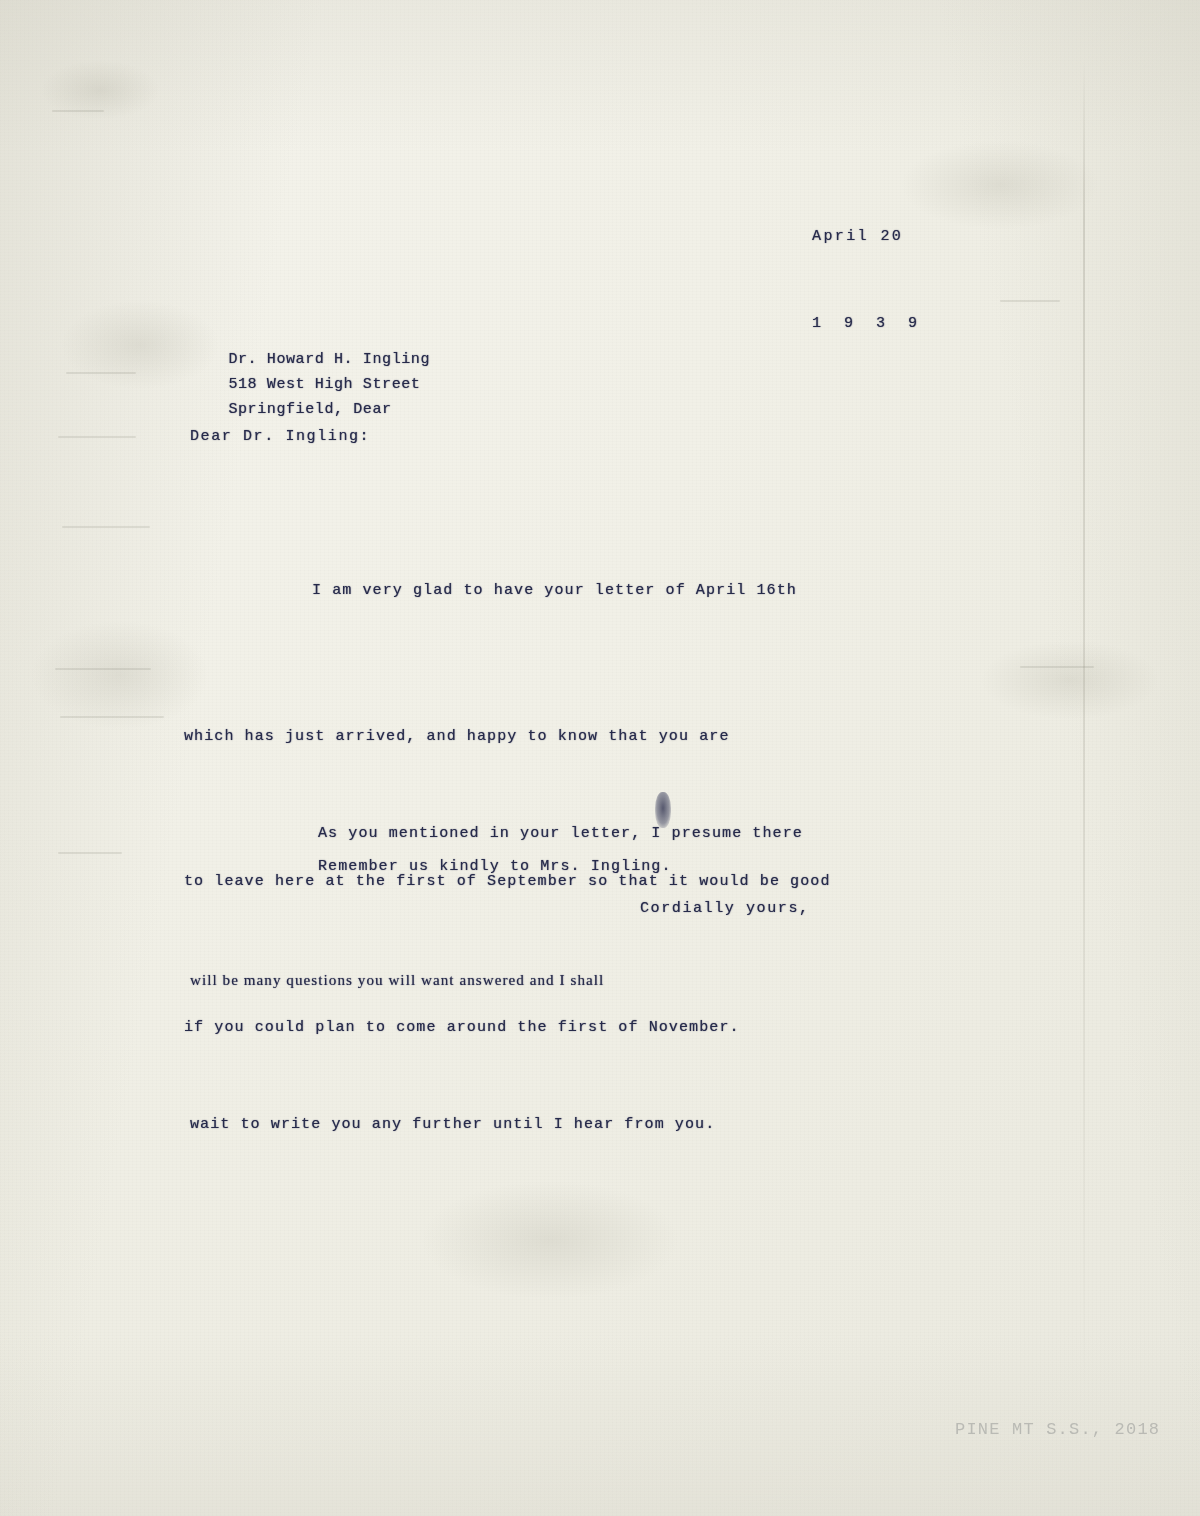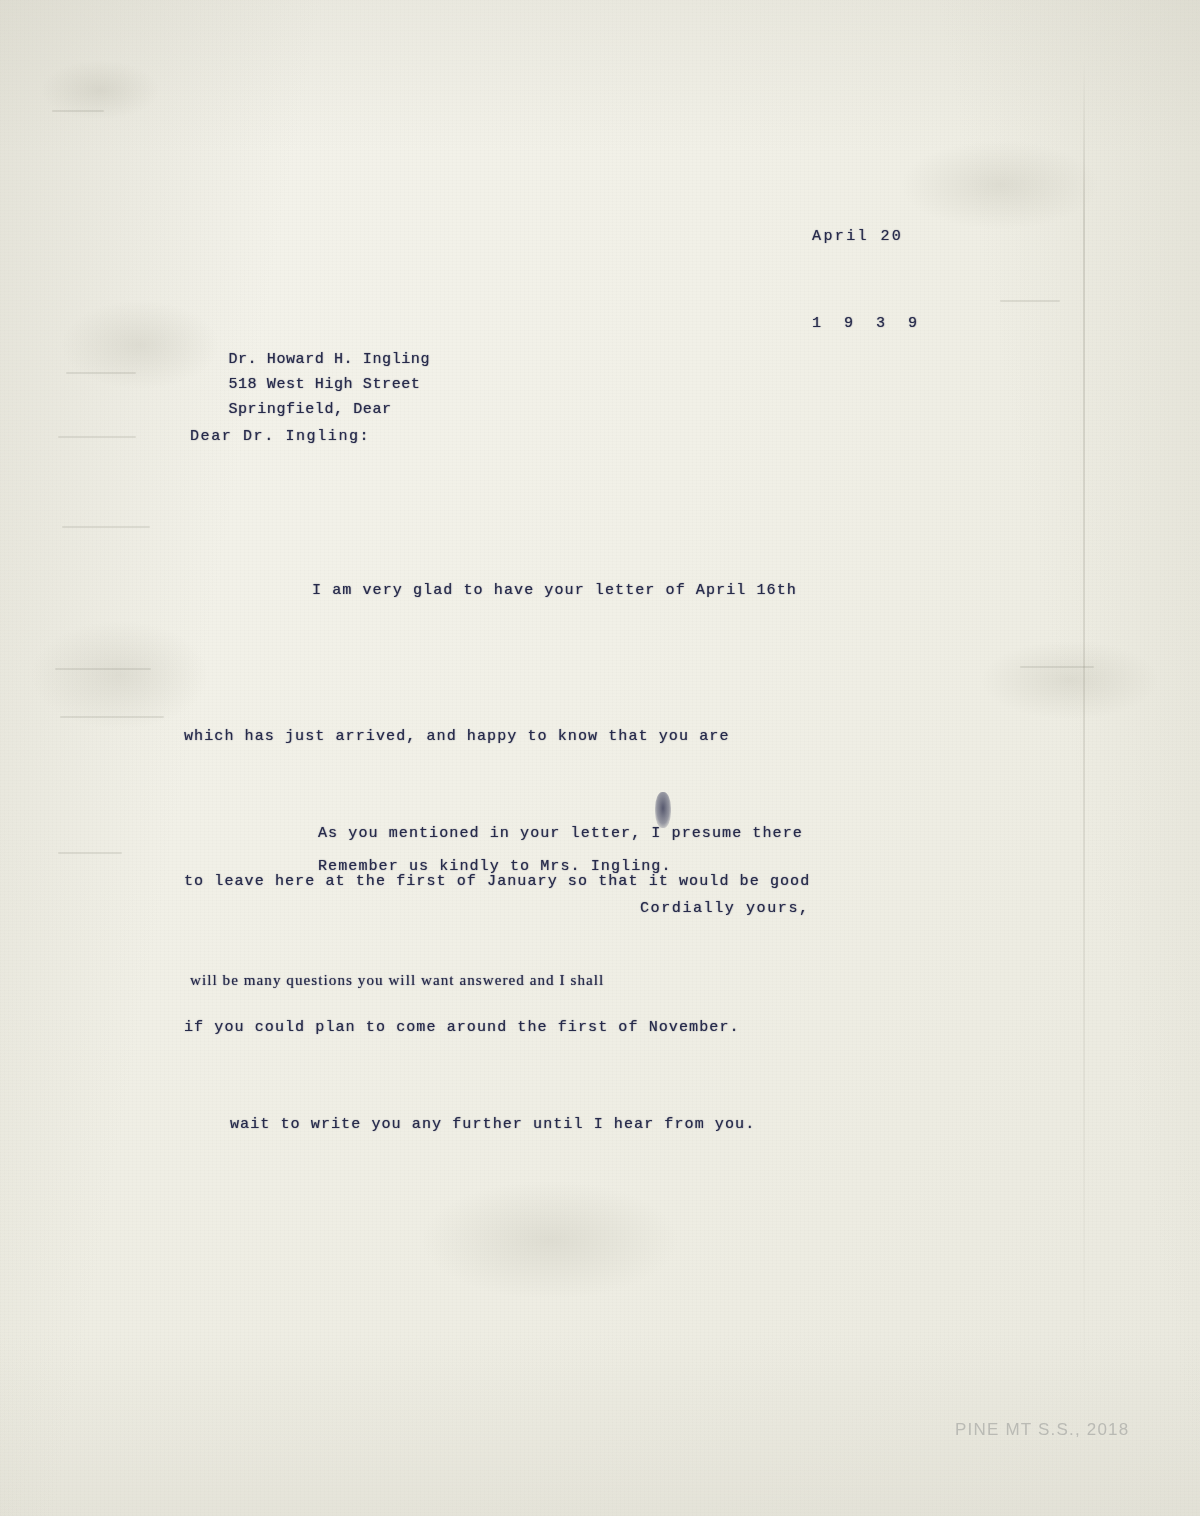--- a/index.html
+++ b/index.html
@@ -96,21 +96,21 @@
     height: 36px;
     background: radial-gradient(ellipse at 50% 45%, rgba(35,38,70,0.75) 0%, rgba(40,44,78,0.45) 55%, rgba(40,44,78,0) 85%);
     border-radius: 45%;
     pointer-events: none;
   }
 
   .watermark {
     position: absolute;
     left: 955px;
     top: 1420px;
-    font-family: Liberation Sans, sans-serif;
+    font-family: Liberation Mono, monospace;
     font-size: 17px;
     letter-spacing: 1.2px;
     color: rgba(150,152,150,0.55);
     white-space: pre;
     text-align: center;
   }
 </style>
 </head>
 <body>
 
@@ -144,28 +144,28 @@
     <span class="line">Dr. Howard H. Ingling</span>
     <span class="line">518 West High Street</span>
     <span class="line">Springfield, Dear</span>
   </div>
 
   <div class="typed salutation">Dear Dr. Ingling:</div>
 
   <div class="typed body-block">
     <span class="line indent">I am very glad to have your letter of April 16th</span>
     <span class="line">which has just arrived, and happy to know that you are</span>
-    <span class="line">to leave here at the first of January so that it would be good</span>
+    <span class="line">to leave here at the first of September so that it would be good</span>
     <span class="line">if you could plan to come around the first of November.</span>
   </div>
 
   <div class="typed para2">
     <span class="line" style="padding-left:128px; display:block;">As you mentioned in your letter, I presume there</span>
     <span class="line" style="display:block;font-family:Liberation Serif, serif;">will be many questions you will want answered and I shall</span>
-    <span class="line" style="display:block;margin-left:40px;">wait to write you any further until I hear from you.</span>
+    <span class="line" style="display:block;">wait to write you any further until I hear from you.</span>
   </div>
 
   <div class="ink-blot"></div>
 
   <div class="typed para3">Remember us kindly to Mrs. Ingling.</div>
 
   <div class="typed closing">Cordially yours,</div>
 
   <div class="watermark">PINE MT S.S., 2018</div>
 

